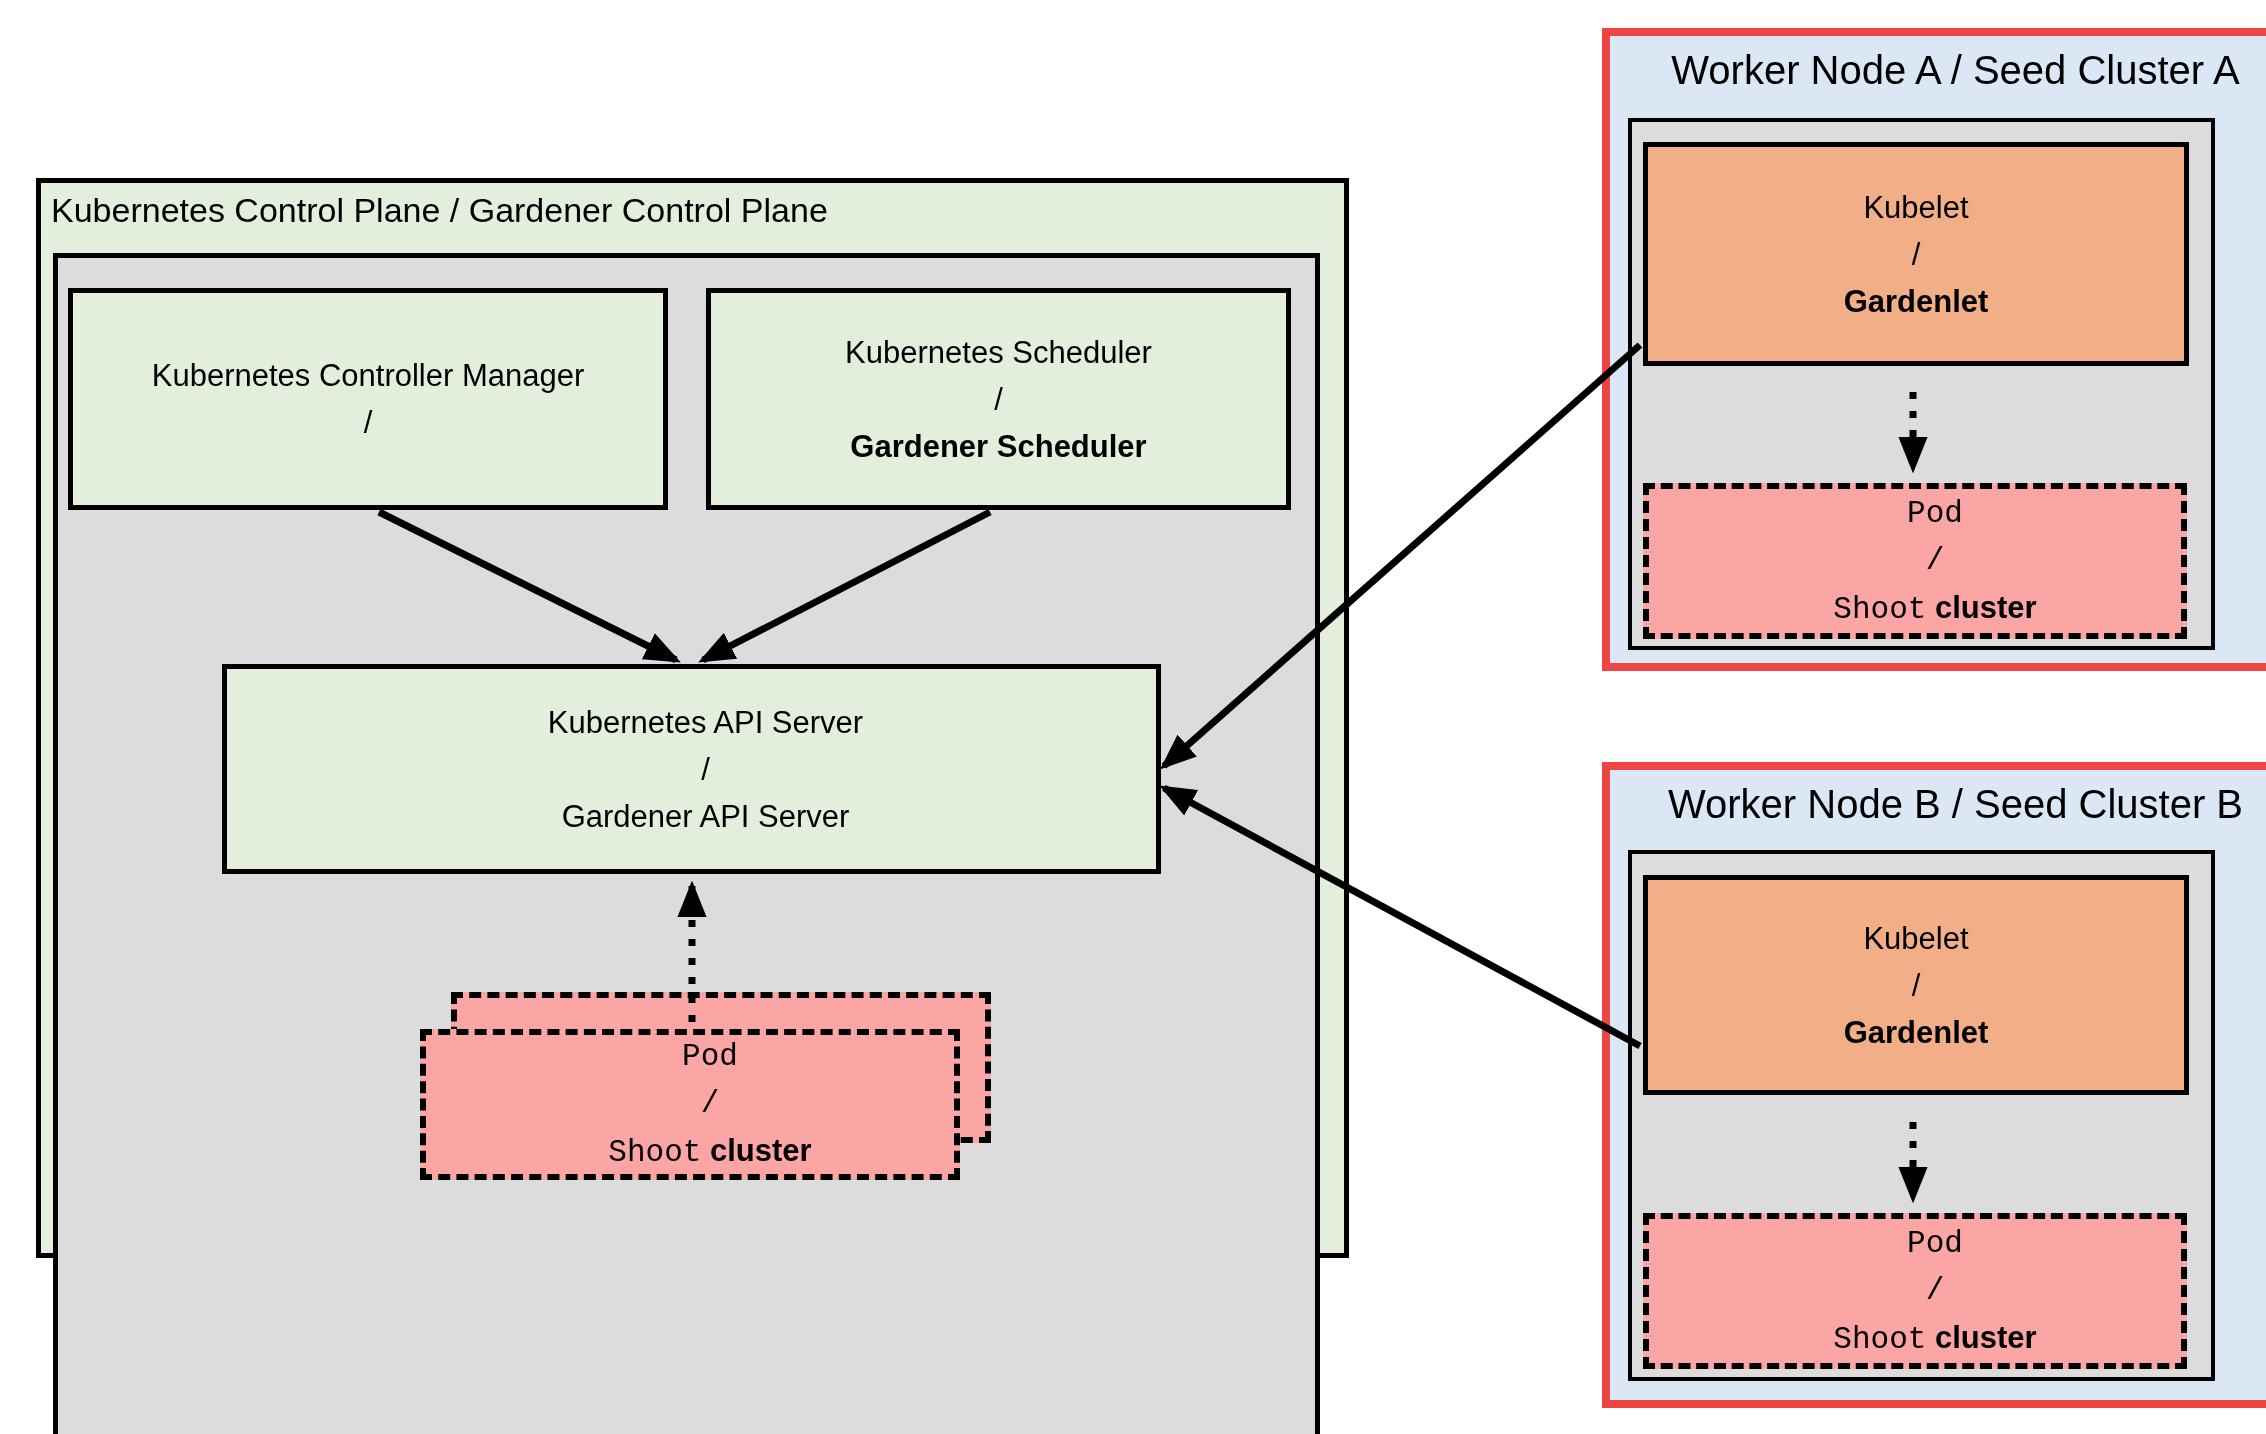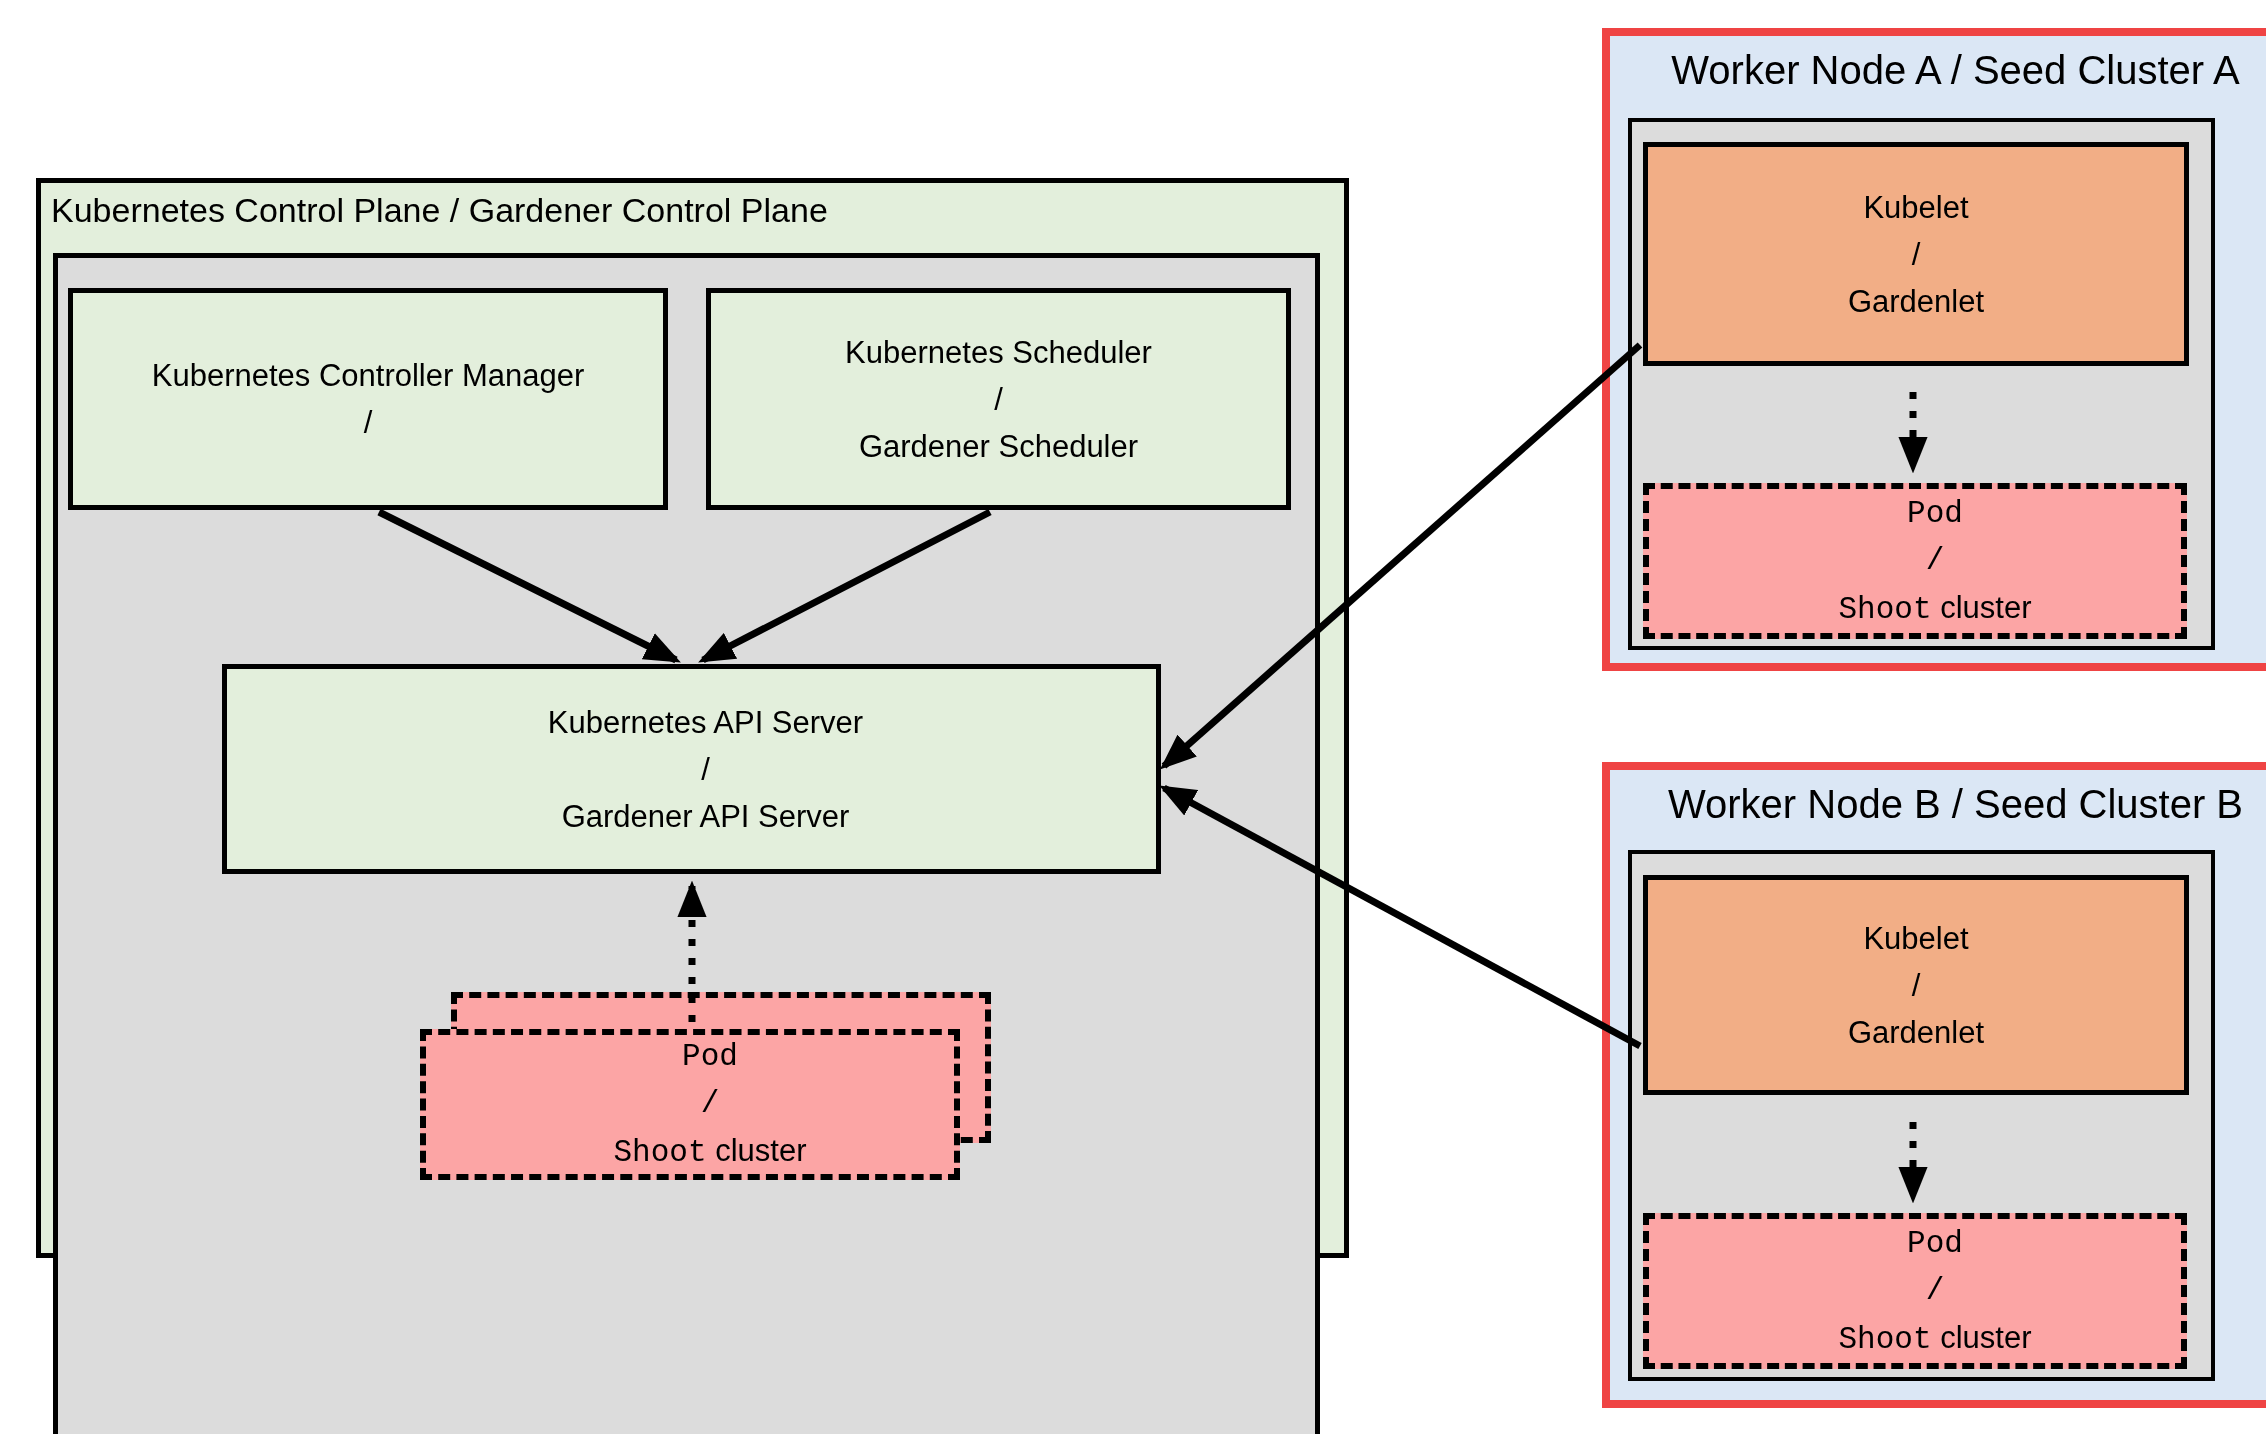--- a/index.html
+++ b/index.html
@@ -3,21 +3,21 @@
 <meta charset="utf-8">
 <style>
   html,body{margin:0;padding:0;background:#ffffff;}
   #stage{
     position:relative;width:2266px;height:1434px;background:#ffffff;overflow:hidden;
     font-family:"Liberation Sans", sans-serif;color:#000;
   }
   .abs{position:absolute;box-sizing:border-box;}
   .stack{display:flex;flex-direction:column;align-items:center;justify-content:center;text-align:left;}
   .lbl{font-size:31px;line-height:47px;white-space:nowrap;}
-  .bold{font-weight:400;}
+  .bold{font-weight:700;}
   .mono{font-family:"Liberation Mono","DejaVu Sans Mono",monospace;}
 
   
   #control-plane{left:36px;top:178px;width:1313px;height:1080px;background:#e3efdc;border:5px solid #000;}
   #cp-title{left:10px;top:8px;font-size:34px;white-space:nowrap;}
   #cp-panel{left:12px;top:70px;width:1267px;height:1236px;background:#dcdcdc;border:5px solid #000;}
   #box-kcm{left:10px;top:30px;width:600px;height:222px;background:#e3efdc;border:5px solid #000;}
   #box-ks {left:648px;top:30px;width:585px;height:222px;background:#e3efdc;border:5px solid #000;}
   #box-api{left:164px;top:406px;width:939px;height:210px;background:#e3efdc;border:5px solid #000;padding-left:28px;}
   .pod-box{background:#fca5a5;border:6px dashed #000;padding-left:40px;}

